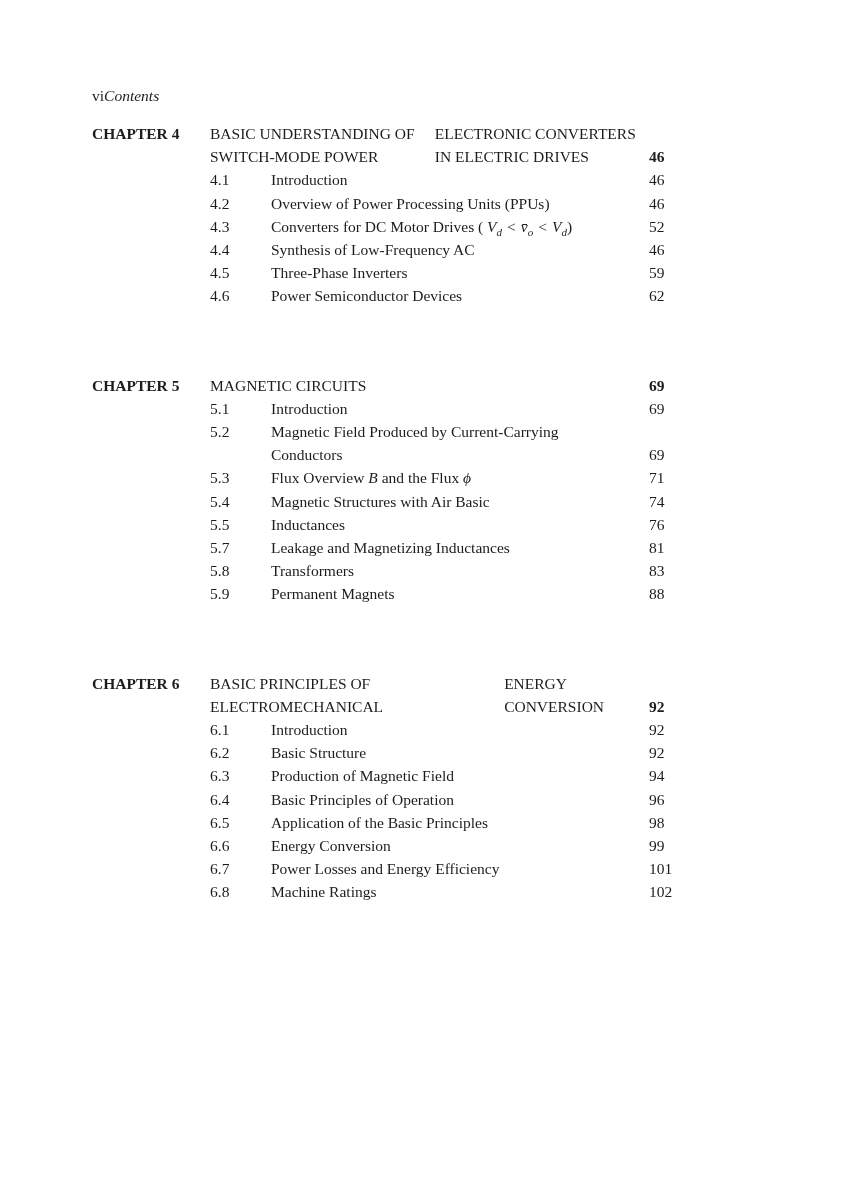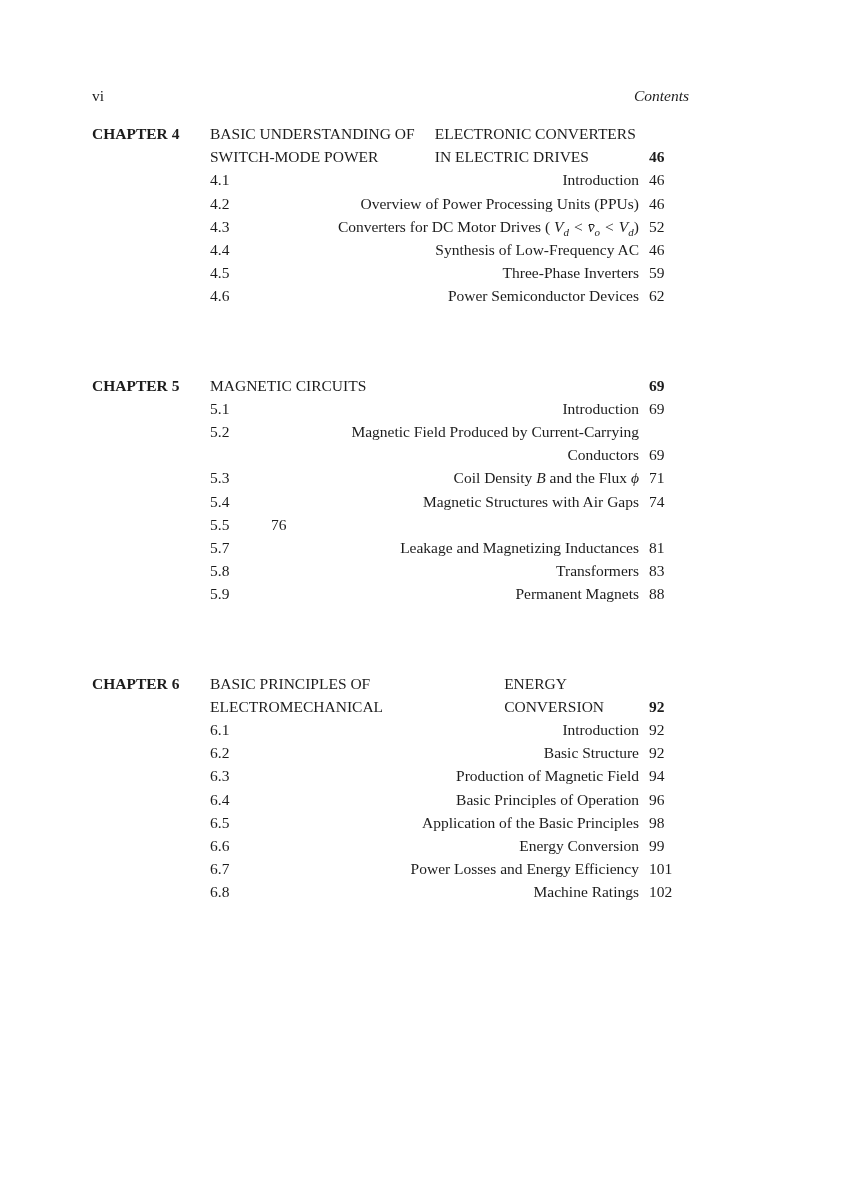--- a/index.html
+++ b/index.html
@@ -9,23 +9,21 @@
     height: 1201px;
     font-family: "Liberation Serif", serif;
     font-size: 15.5px;
     color: #1c1c1c;
     overflow: hidden;
   }
   .page { padding: 84px 152px 0 92px; }
 
   .header-row {
     display: flex;
-    justify-content: space-between;
     line-height: 23px;
-    gap: 40px;
   }
   .running-head { font-style: italic; }
 
   .chapter { margin-top: 66px; }
   .chapter.first { margin-top: 15px; }
 
   .row { display: flex; line-height: 23.2px; }
 
   .chap-label {
     width: 118px;
@@ -40,21 +38,21 @@
   }
   .pg {
     flex: 0 0 40px;
     min-width: 40px;
     align-self: flex-end;
   }
   .chap .pg { font-weight: bold; }
 
   .sections { margin-left: 118px; }
   .sec .num { flex: 0 0 61px; width: 61px; }
-  .sec .title { flex: 1 1 auto; padding-right: 10px; text-align: right; }
+  .sec .title { flex: 1 1 auto; padding-right: 10px; }
   .title-line { display: block; }
 
   i.mv { font-style: italic; }
   sub { font-size: 11px; font-style: italic; line-height: 0; }
   .rel { padding: 0 5px; }
 </style>
 </head>
 <body>
 
 <div class="page">
@@ -124,30 +122,31 @@
       <div class="row sec">
         <span class="num">5.2</span>
         <span class="title">
           <span class="title-line">Magnetic Field Produced by Current-Carrying</span>
           <span class="title-line">Conductors</span>
         </span>
         <span class="pg">69</span>
       </div>
       <div class="row sec">
         <span class="num">5.3</span>
-        <span class="title"><span>Coil Density </span><i class="mv">B</i><span> and the Flux </span><i class="mv">ϕ</i></span>
+        <span class="title"><span>Flux Overview </span><i class="mv">B</i><span> and the Flux </span><i class="mv">ϕ</i></span>
         <span class="pg">71</span>
       </div>
       <div class="row sec">
         <span class="num">5.4</span>
-        <span class="title">Magnetic Structures with Air Gaps</span>
+        <span class="title">Magnetic Structures with Air Basic</span>
         <span class="pg">74</span>
       </div>
       <div class="row sec">
         <span class="num">5.5</span>
+        <span class="title">Inductances</span>
         <span class="pg">76</span>
       </div>
       <div class="row sec">
         <span class="num">5.7</span>
         <span class="title">Leakage and Magnetizing Inductances</span>
         <span class="pg">81</span>
       </div>
       <div class="row sec">
         <span class="num">5.8</span>
         <span class="title">Transformers</span>

